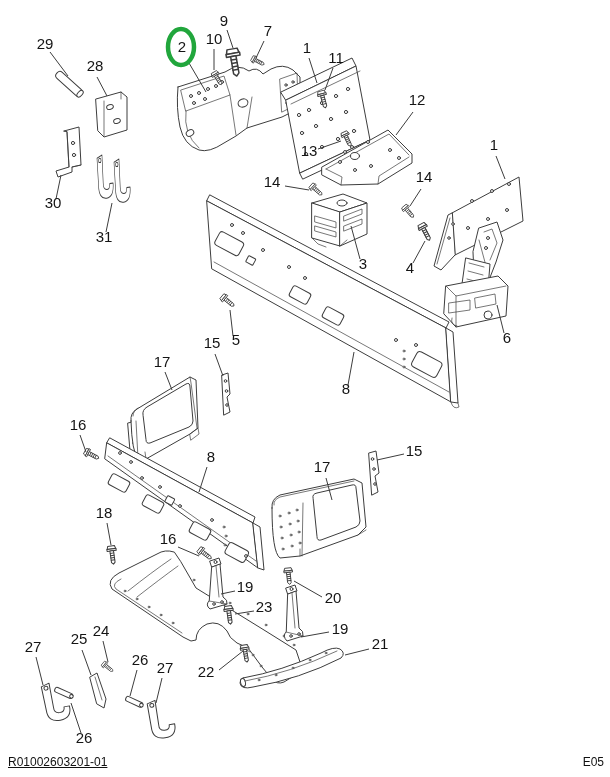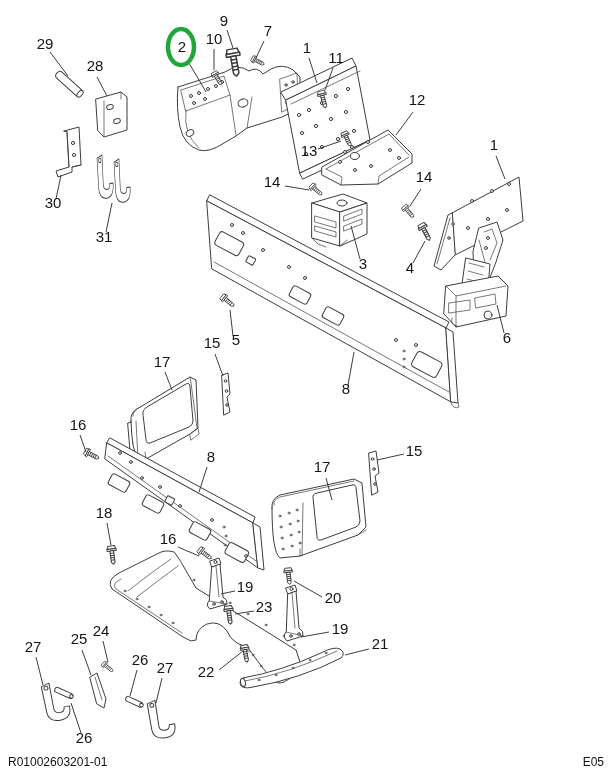--- a/index.html
+++ b/index.html
@@ -9,21 +9,21 @@
   svg{display:block;}
   .ink path,.ink rect,.ink circle,.ink ellipse{
       fill:#ffffff;stroke:#3d3d3d;stroke-width:1;
       stroke-linejoin:round;stroke-linecap:round;}
   .ink .thin{fill:none;stroke-width:0.7;}
   .ink .dot{stroke-width:0.8;}
   .leader{stroke:#3d3d3d;stroke-width:1;fill:none;}
   .callout{font:15px "Liberation Sans",sans-serif;fill:#141414;text-anchor:middle;}
   #highlight-ellipse{fill:none;}
   .footer{position:absolute;font-size:12px;color:#111;}
-  #footer-left{left:8px;top:755px;}
+  #footer-left{left:8px;top:755px;text-decoration:underline;}
   #footer-right{right:6px;top:755px;}
 </style>
 </head>
 <body>
 
 <div id="stage">
 <svg id="diagram" width="610" height="777" viewBox="0 0 610 777">
 
   <g class="ink">
     <defs>

